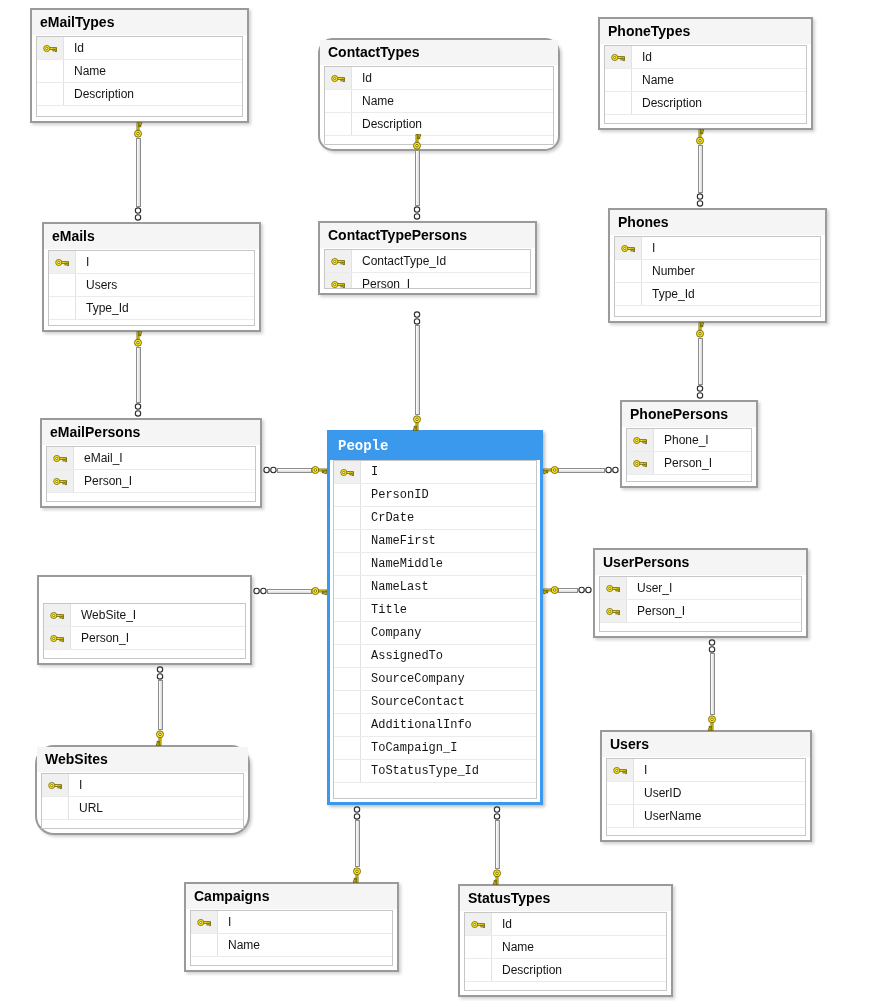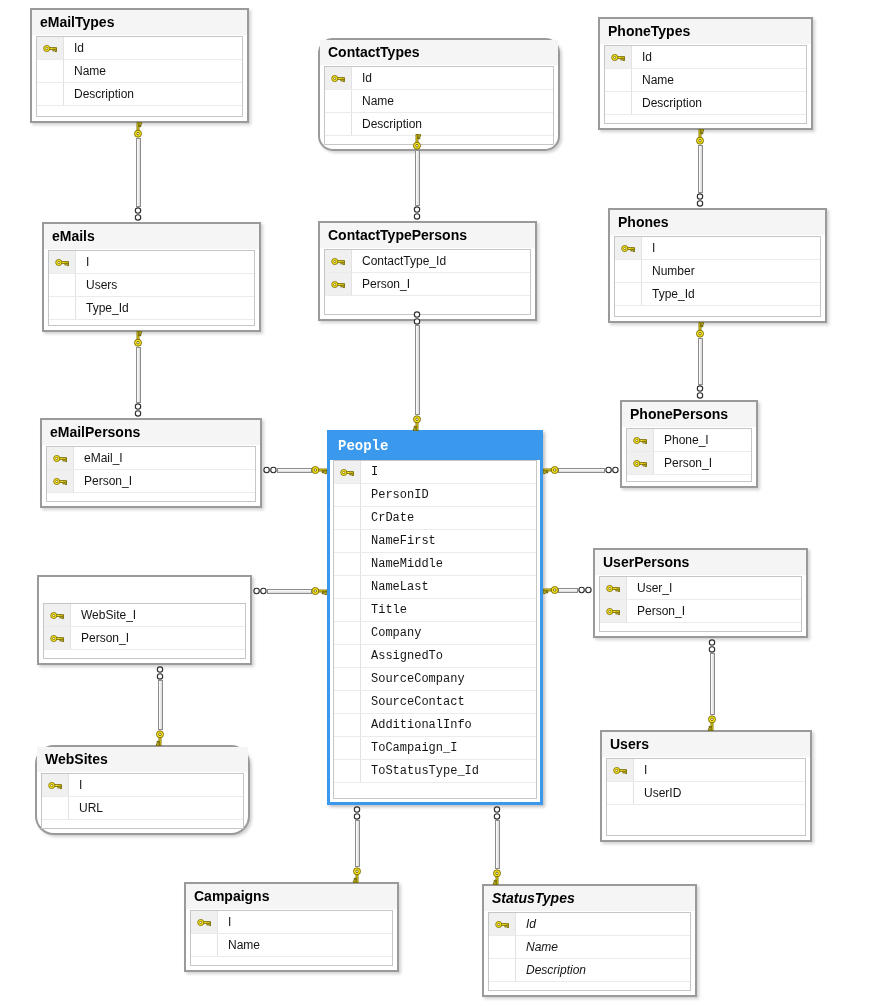--- a/index.html
+++ b/index.html
@@ -136,21 +136,21 @@
         <div class="col-row">
           <div class="key-cell"></div>
           <div class="col-name">Users</div>
         </div>
         <div class="col-row">
           <div class="key-cell"></div>
           <div class="col-name">Type_Id</div>
         </div>
       </div>
     </div>
-    <div class="db-table" style="left: 318px; top: 221px; width: 219px; height: 100px;">
+    <div class="db-table" style="left: 318px; top: 221px; width: 219px; height: 74px;">
       <div class="t-title">ContactTypePersons</div>
       <div class="t-grid">
         <div class="col-row">
           <div class="key-cell has-key">
             <svg width="14" height="9" viewBox="0 0 16 10">
               <g fill="#FFE81A" stroke="#6E6400" stroke-width="0.9">
                 <rect x="7.2" y="4" width="8.2" height="2"></rect>
                 <rect x="11.3" y="5.6" width="1.4" height="2.2"></rect>
                 <rect x="13.9" y="5.6" width="1.4" height="3"></rect>
                 <circle cx="4.3" cy="5" r="3.5"></circle>
@@ -442,20 +442,24 @@
               </g>
               <circle cx="4.3" cy="5" r="1.3" fill="#fff" stroke="#6E6400" stroke-width="0.9"></circle>
             </svg>
           </div>
           <div class="col-name">I</div>
         </div>
         <div class="col-row">
           <div class="key-cell"></div>
           <div class="col-name">UserID</div>
         </div>
+        <div class="col-row">
+          <div class="key-cell"></div>
+          <div class="col-name">UserName</div>
+        </div>
       </div>
     </div>
     <div class="db-table" style="left: 184px; top: 882px; width: 215px; height: 90px;">
       <div class="t-title">Campaigns</div>
       <div class="t-grid">
         <div class="col-row">
           <div class="key-cell has-key">
             <svg width="14" height="9" viewBox="0 0 16 10">
               <g fill="#FFE81A" stroke="#6E6400" stroke-width="0.9">
                 <rect x="7.2" y="4" width="8.2" height="2"></rect>
@@ -467,21 +471,21 @@
             </svg>
           </div>
           <div class="col-name">I</div>
         </div>
         <div class="col-row">
           <div class="key-cell"></div>
           <div class="col-name">Name</div>
         </div>
       </div>
     </div>
-    <div class="db-table" style="left: 482px; top: 884px; width: 215px; height: 113px; font-style: italic;">
+    <div class="db-table" style="left: 458px; top: 884px; width: 215px; height: 113px;">
       <div class="t-title">StatusTypes</div>
       <div class="t-grid">
         <div class="col-row">
           <div class="key-cell has-key">
             <svg width="14" height="9" viewBox="0 0 16 10">
               <g fill="#FFE81A" stroke="#6E6400" stroke-width="0.9">
                 <rect x="7.2" y="4" width="8.2" height="2"></rect>
                 <rect x="11.3" y="5.6" width="1.4" height="2.2"></rect>
                 <rect x="13.9" y="5.6" width="1.4" height="3"></rect>
                 <circle cx="4.3" cy="5" r="3.5"></circle>

